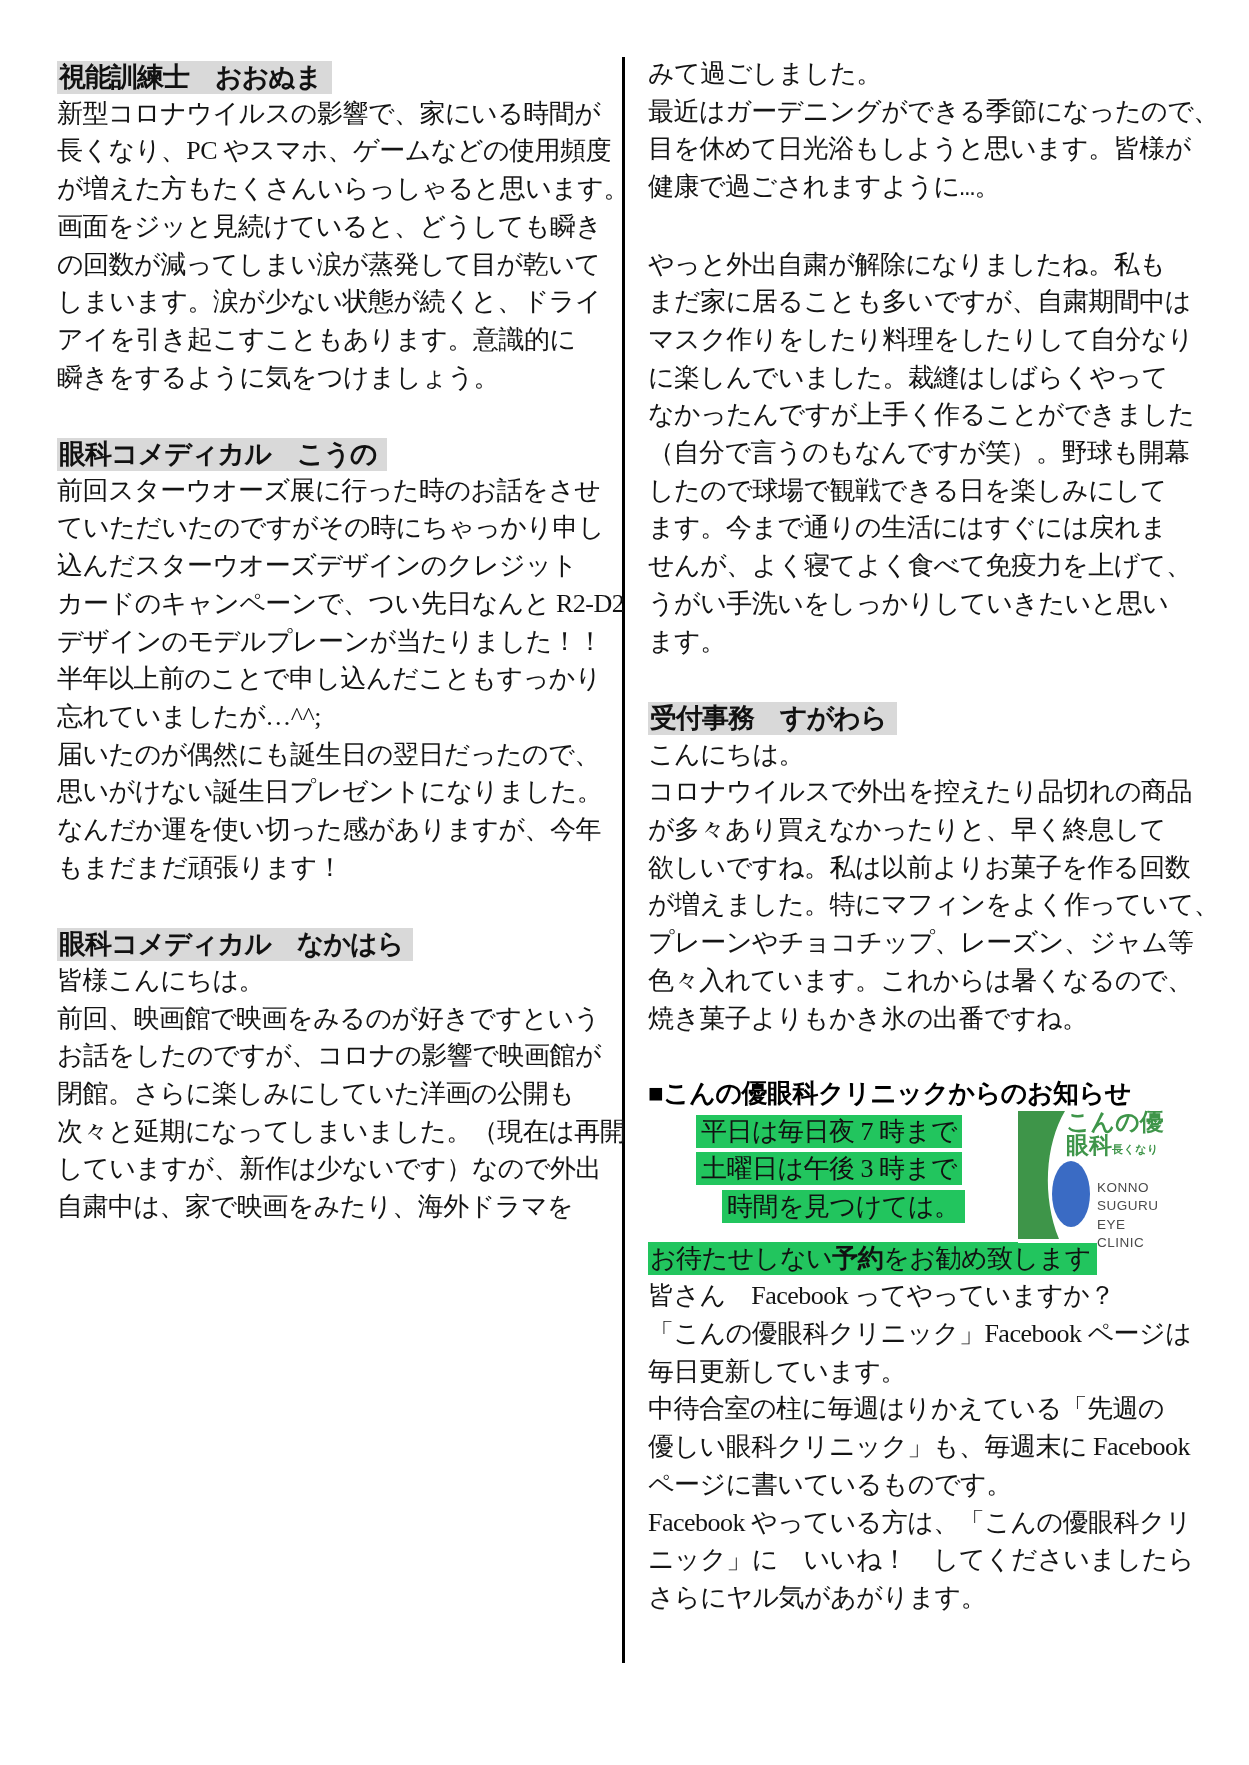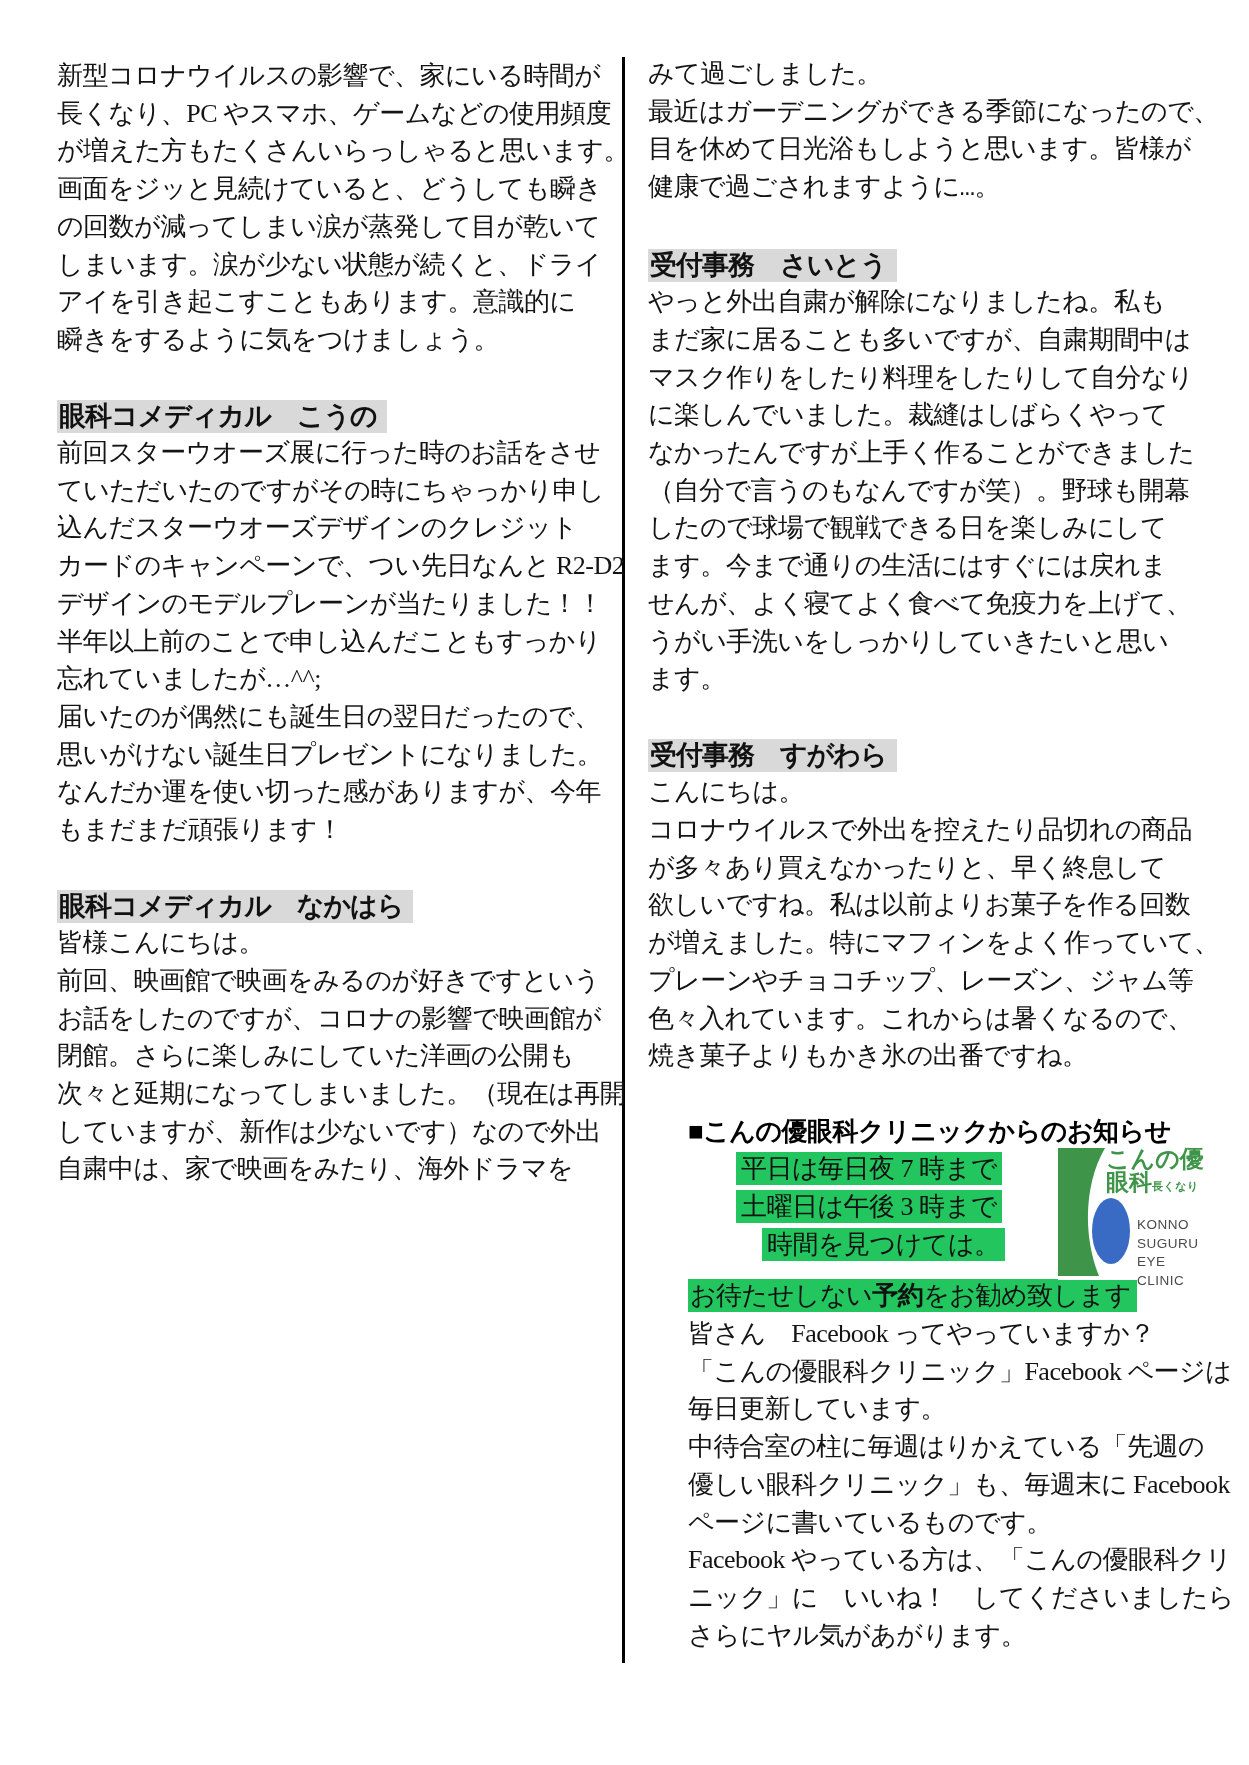--- a/index.html
+++ b/index.html
@@ -36,21 +36,21 @@
   .body-text{
     font-size:26px;
     line-height:37.7px;
     letter-spacing:-0.5px;
     white-space:pre;
     color:#141414;
   }
   .cont-para{margin-bottom:37.7px;font-family:Liberation Mono, monospace;}
 
   
-  .announcement{margin-top:8px;margin-left:40px;}
+  .announcement{margin-top:8px;}
   .ann-heading{
     font-family:"Liberation Sans","DejaVu Sans",sans-serif;
     font-weight:bold;
     font-size:26px;
     letter-spacing:-0.5px;
     line-height:37.7px;height:37.7px;
     color:#000;
     white-space:pre;
   }
   .ann-body{position:relative;}
@@ -105,20 +105,21 @@
 </head>
 <body>
 
 <div class="page">
 
   <div class="divider"></div>
 
   <div class="col col-left">
 
     <div class="section">
+      <div class="sec-header"><span class="hl">視能訓練士　おおぬま</span></div>
       <div class="body-text">新型コロナウイルスの影響で、家にいる時間が
 長くなり、PC やスマホ、ゲームなどの使用頻度
 が増えた方もたくさんいらっしゃると思います。
 画面をジッと見続けていると、どうしても瞬き
 の回数が減ってしまい涙が蒸発して目が乾いて
 しまいます。涙が少ない状態が続くと、ドライ
 アイを引き起こすこともあります。意識的に
 瞬きをするように気をつけましょう。</div>
     </div>
 
@@ -152,21 +153,20 @@
   </div>
 
   <div class="col col-right">
 
     <div class="body-text cont-para">みて過ごしました。
 最近はガーデニングができる季節になったので、
 目を休めて日光浴もしようと思います。皆様が
 健康で過ごされますように…。</div>
 
     <div class="section">
-      <div class="sec-header"><span class="hl">受付事務　さいとう</span></div>
       <div class="body-text">やっと外出自粛が解除になりましたね。私も
 まだ家に居ることも多いですが、自粛期間中は
 マスク作りをしたり料理をしたりして自分なり
 に楽しんでいました。裁縫はしばらくやって
 なかったんですが上手く作ることができました
 （自分で言うのもなんですが笑）。野球も開幕
 したので球場で観戦できる日を楽しみにして
 ます。今まで通りの生活にはすぐには戻れま
 せんが、よく寝てよく食べて免疫力を上げて、
 うがい手洗いをしっかりしていきたいと思い

